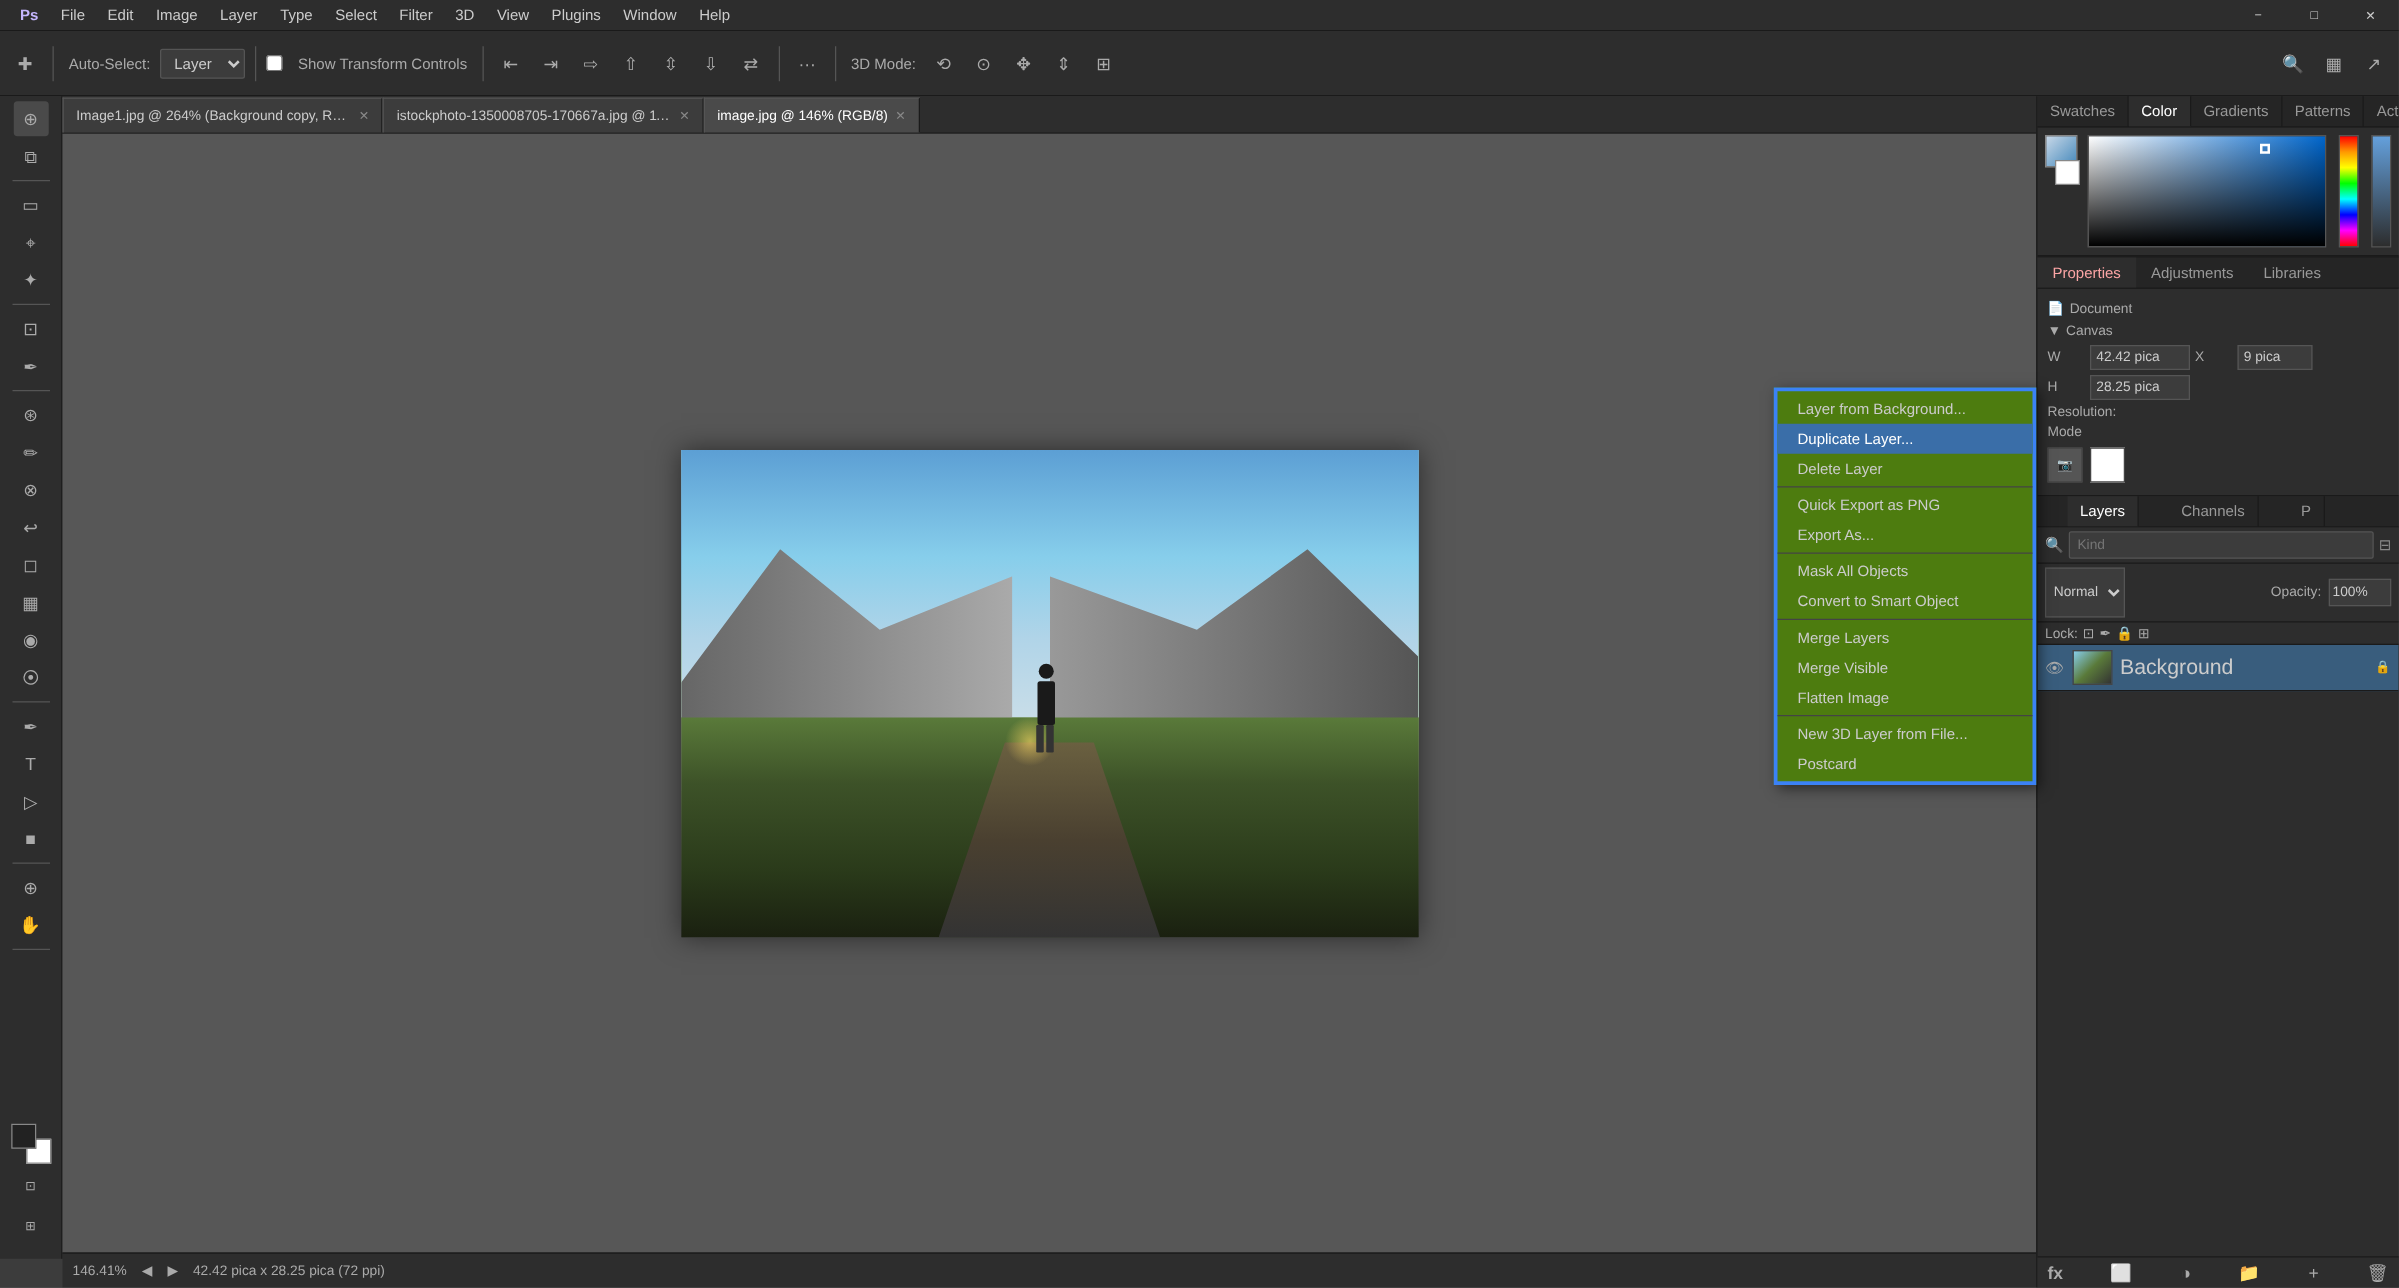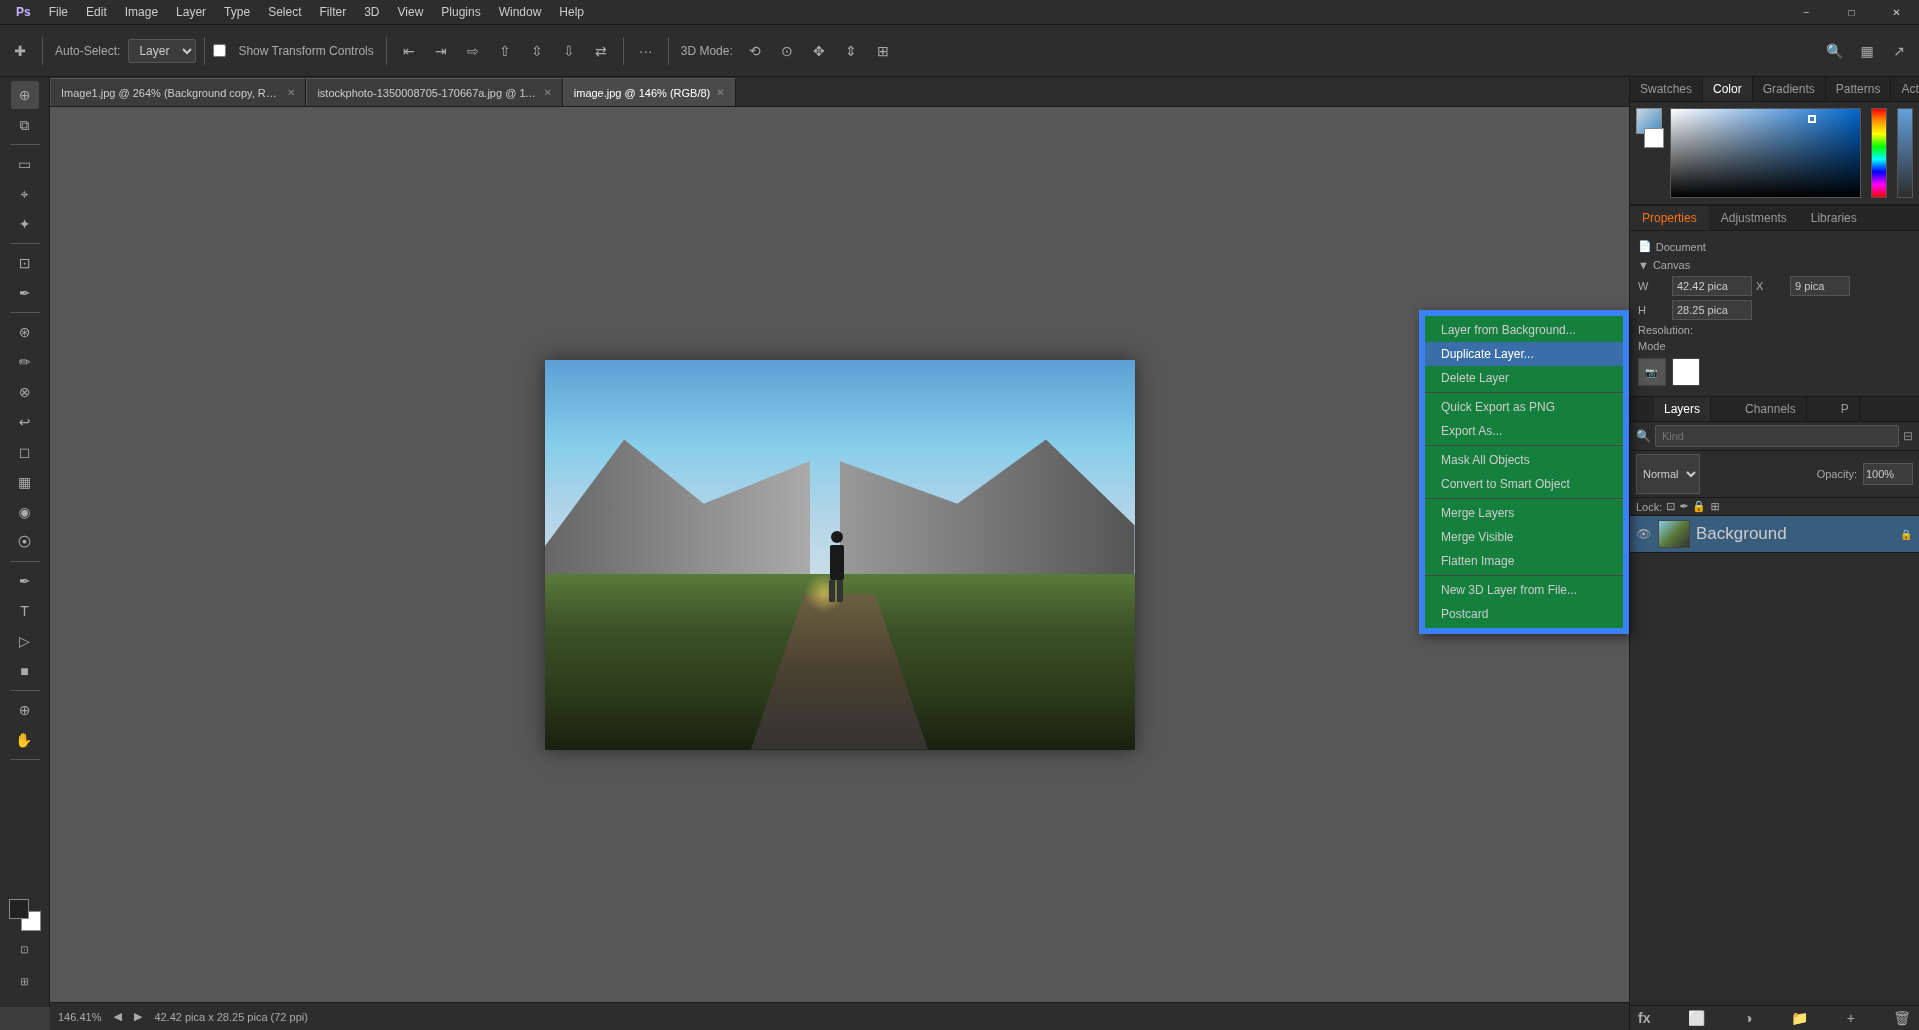--- a/index.html
+++ b/index.html
@@ -167,21 +167,21 @@
     #properties-panel {
       flex: 0 0 auto;
     }
     .props-tabs {
       display: flex; background: #252525; border-bottom: 1px solid #1a1a1a;
       border-top: 1px solid #1a1a1a;
     }
     .props-tab {
       padding: 5px 12px; color: #999; font-size: 12px; cursor: pointer;
     }
-    .props-tab.active { color: #f97316; background: #2d2d2d; }
+    .props-tab.active { color: #fca5a5; background: #2d2d2d; }
 
     .props-content { padding: 6px 8px; }
     .prop-section-header {
       display: flex; align-items: center; gap: 4px; color: #aaa; font-size: 11px;
       padding: 3px 0; cursor: pointer;
     }
     .prop-row {
       display: flex; align-items: center; gap: 4px; padding: 2px 0; font-size: 11px;
     }
     .prop-label { color: #aaa; width: 30px; }
@@ -239,21 +239,21 @@
       border-bottom: 1px solid #1a1a1a; cursor: pointer;
     }
     .layer-item.active { background: #395d7d; }
     .layer-visibility { width: 16px; color: #aaa; cursor: pointer; font-size: 12px; }
     .layer-thumb { width: 32px; height: 28px; background: #555; border: 1px solid #444; flex-shrink: 0; }
     .layer-name { color: #ccc; font-size: 17px; flex: 1; }
 
     
     #context-menu {
       position: absolute; top: 310px; right: 290px; width: 210px;
-      background: #15803d; border: 6px solid #3b82f6; box-shadow: 3px 3px 10px rgba(0,0,0,0.5);
+      background: #4d7c0f; border: 3px solid #3b82f6; box-shadow: 3px 3px 10px rgba(0,0,0,0.5);
       z-index: 1000; padding: 2px 0;
     }
     .ctx-item {
       padding: 5px 16px; color: #ccc; font-size: 12px; cursor: pointer;
       white-space: nowrap;
     }
     .ctx-item.highlighted { background: #3a6ea8; color: #fff; }
     .ctx-separator { height: 1px; background: #444; margin: 2px 0; }
   </style>
 </head>

